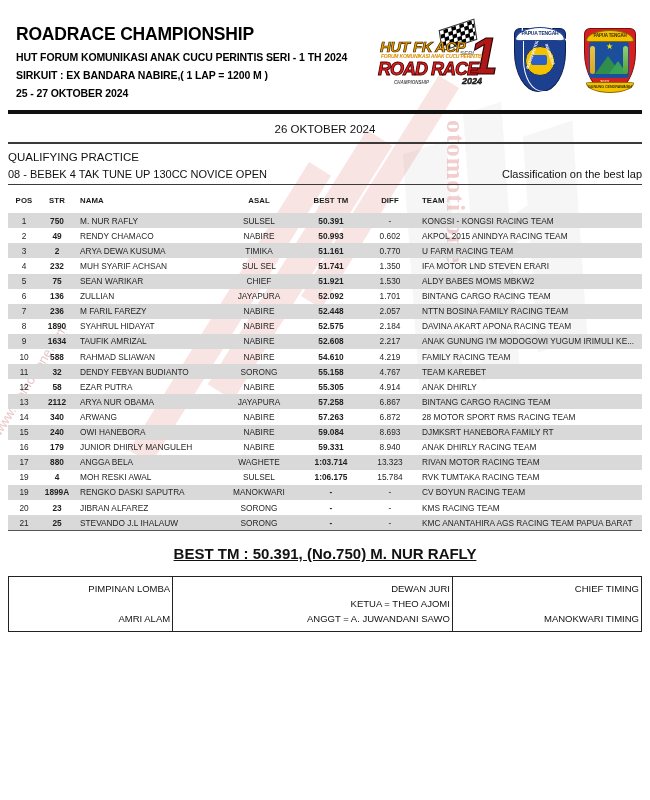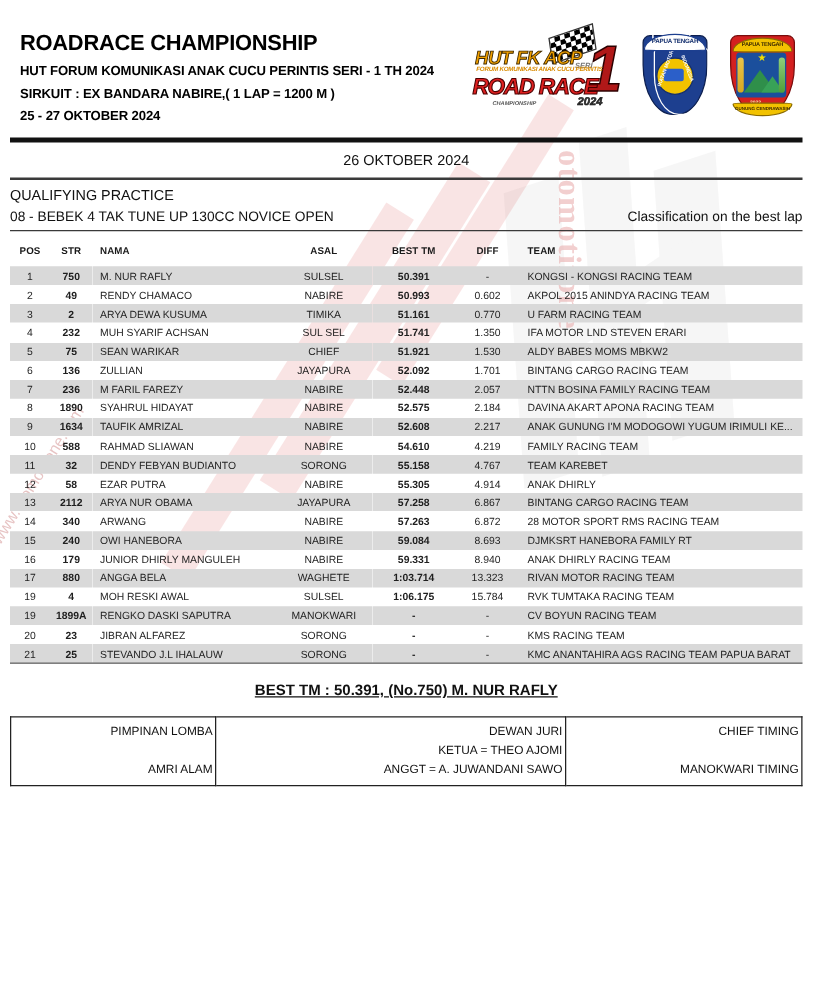--- a/index.html
+++ b/index.html
@@ -417,21 +417,21 @@
   .c-best { width: 66px;  text-align: center; font-weight: bold; }
   .c-diff { width: 52px;  text-align: center; }
   .c-team { width: auto;  text-align: left; padding-left: 6px !important; }
   th.c-nama { padding-left: 6px !important; }
   th.c-team { padding-left: 6px !important; }
   th.c-pos, th.c-str, th.c-asal, th.c-best, th.c-diff { text-align: center; }
 
   
   .best-tm {
     text-align: center;
-    font-size: 12px;
+    font-size: 15px;
     font-weight: bold;
     text-decoration: underline;
     padding: 14px 0 12px 0;
     color: #111;
   }
 
   
   table.officials {
     width: 100%;
     border-collapse: collapse;

